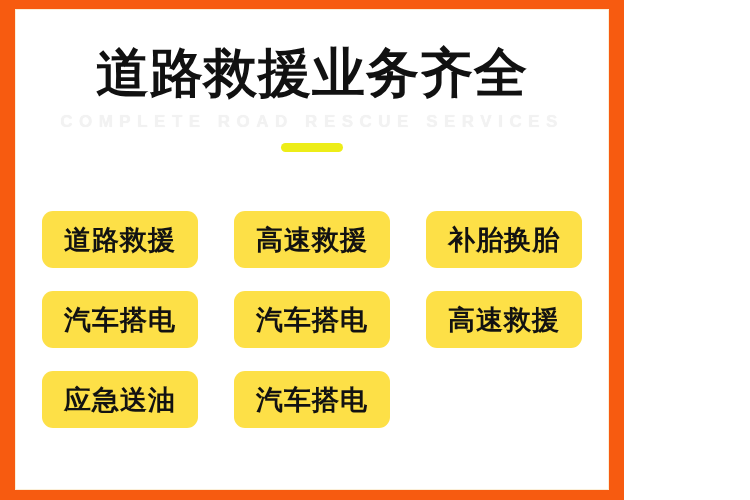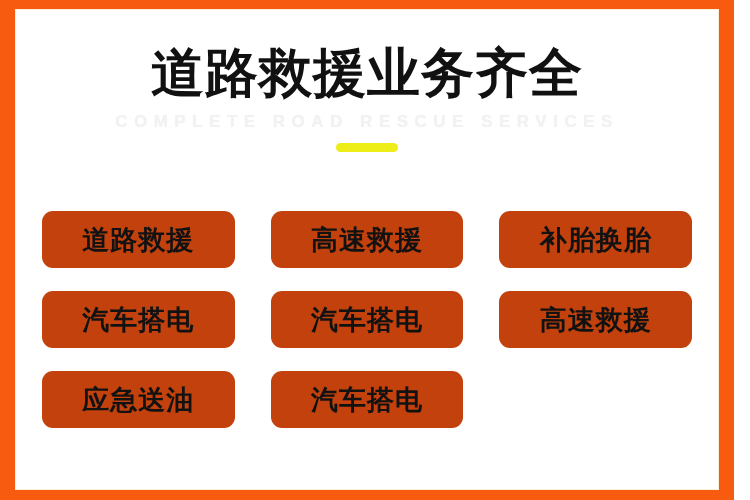--- a/index.html
+++ b/index.html
@@ -9,21 +9,21 @@
   body {
     width: 750px;
     height: 500px;
     overflow: hidden;
     background: #ffffff;
     font-family: "Liberation Sans", "DejaVu Sans", sans-serif;
   }
 
   #poster {
     position: relative;
-    width: 734px;
+    width: 624px;
     height: 500px;
     background: #ffffff;
     box-sizing: border-box;
     overflow: hidden;
   }
 
   
   .band {
     position: absolute;
     background: #F75B10;
@@ -101,21 +101,21 @@
     right: 26px;
     top: 201px;
     display: grid;
     grid-template-columns: repeat(3, 1fr);
     grid-template-rows: repeat(3, 57px);
     column-gap: 36px;
     row-gap: 23px;
   }
 
   .svc-btn {
-    background: #c2410c;
+    background: #fde047;
     border-radius: 11px;
     display: flex;
     align-items: center;
     justify-content: center;
     box-sizing: border-box;
     cursor: pointer;
   }
 
   .svc-label {
     font-family: "DejaVu Sans", "Liberation Sans", sans-serif;

